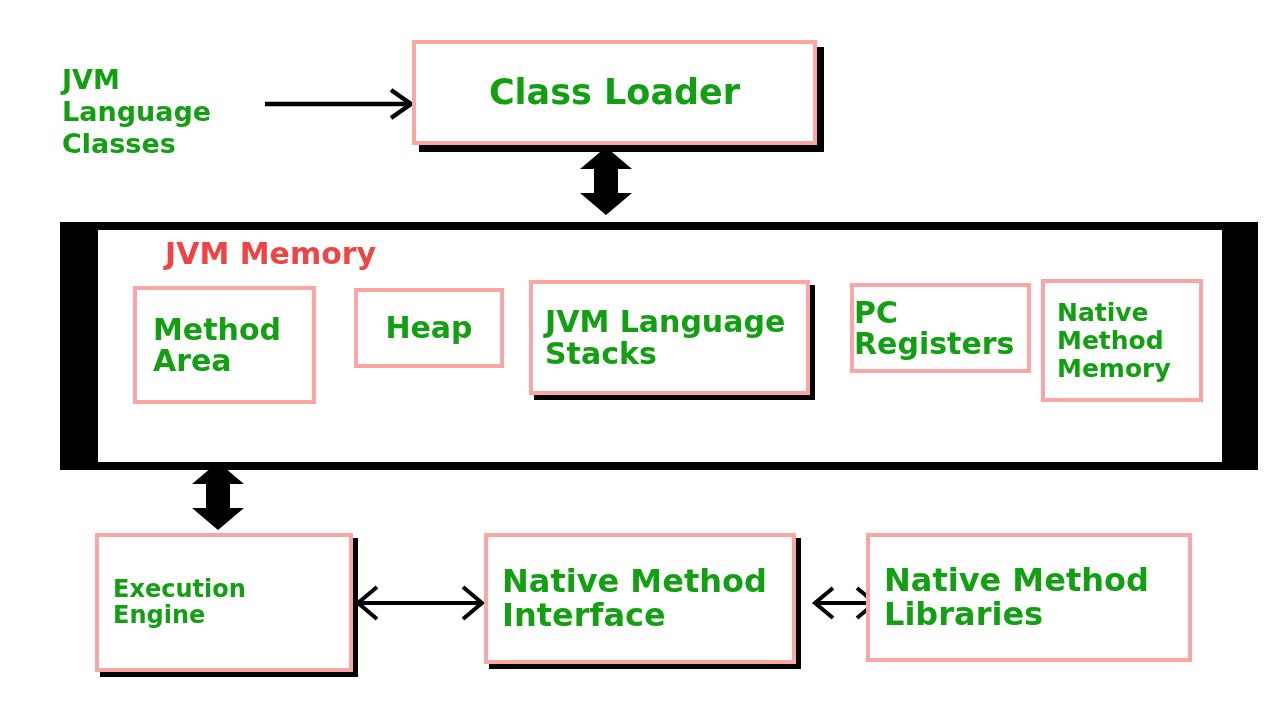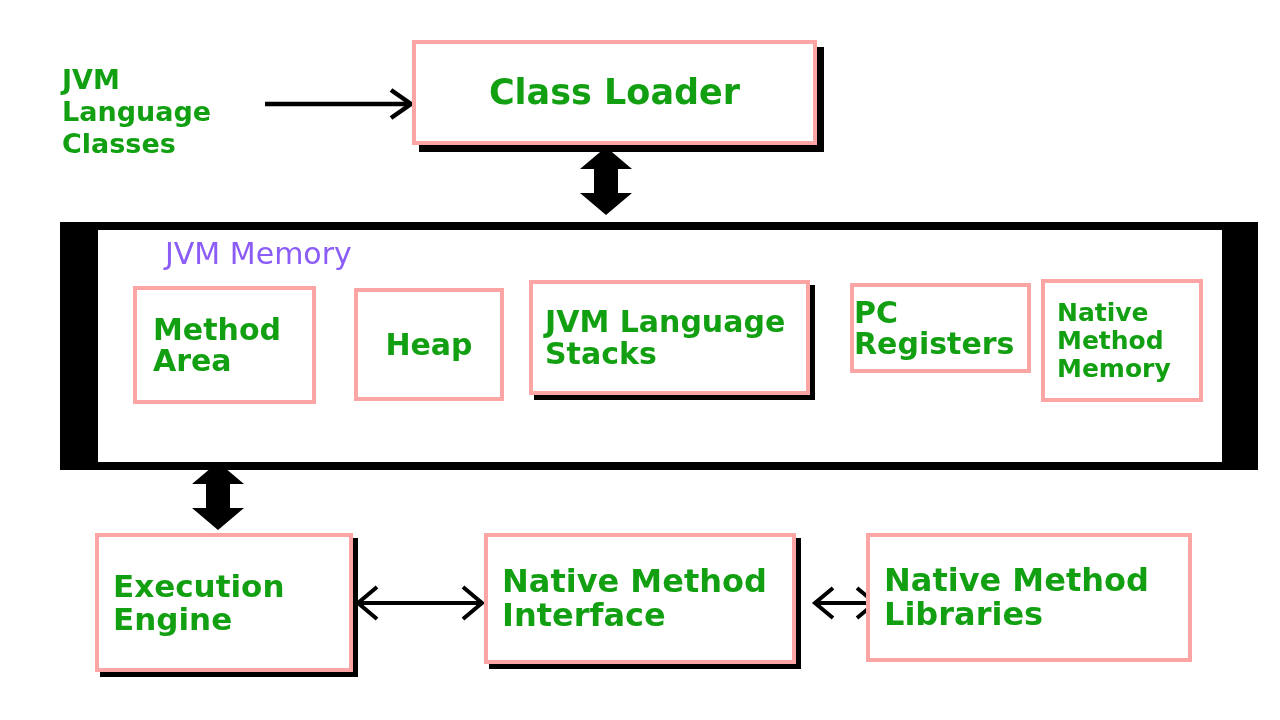--- a/index.html
+++ b/index.html
@@ -59,22 +59,22 @@
     background: #000000;
     border-top: 0;
     border-bottom: 0;
   }
   #jvm-memory-inner {
     position: absolute;
     background: #ffffff;
   }
   #jvm-memory-title {
     position: absolute;
-    color: #8b5cf6;
-    font-weight: 400;
+    color: #ef4444;
+    font-weight: 700;
     white-space: nowrap;
   }
 
   
   .arrow-svg {
     position: absolute;
     overflow: visible;
   }
   .arrow-svg line, .arrow-svg polyline {
     stroke: #000000;
@@ -116,21 +116,21 @@
 
   <div id="jvm-memory-inner" style="left:98px; top:230px; width:1124px; height:232px;">
   </div>
   <div id="jvm-memory-title" style="left:165px; top:236px; font-size:30px;">JVM Memory</div>
 
   <div class="box" style="left:133px; top:286px; width:183px; height:118px; padding-left:16px; font-size:30px;">
     <span class="box-label">Method
 Area</span>
   </div>
 
-  <div class="box" style="left:354px; top:288px; width:150px; height:113px; justify-content:center; font-size:30px;">
+  <div class="box" style="left:354px; top:288px; width:150px; height:80px; justify-content:center; font-size:30px;">
     <span class="box-label" style="text-align:center;">Heap</span>
   </div>
 
   <div class="box shadow-br-sm" style="left:529px; top:280px; width:281px; height:115px; padding-left:12px; font-size:30px;">
     <span class="box-label">JVM Language
 Stacks</span>
   </div>
 
   <div class="box" style="left:850px; top:283px; width:181px; height:90px; font-size:30px;">
     <span class="box-label">PC
@@ -142,21 +142,21 @@
 Method
 Memory</span>
   </div>
 
   <div class="block-arrow" style="left:190px; top:462px; width:56px; height:68px;">
     <svg width="56" height="68" viewBox="0 0 56 68">
       <polygon points="28,0 54,22 40,22 40,46 54,46 28,68 2,46 16,46 16,22 2,22"></polygon>
     </svg>
   </div>
 
-  <div class="box shadow-br-sm" style="left:95px; top:533px; width:258px; height:139px; padding-left:14px; font-size:31px;">
+  <div class="box shadow-br-sm" style="left:95px; top:533px; width:258px; height:139px; padding-left:14px; font-size:24px;">
     <span class="box-label">Execution
 Engine</span>
   </div>
 
   <svg class="arrow-svg" style="left:355px; top:583px; width:130px; height:40px;" viewBox="0 0 130 40">
     <line x1="6" y1="20" x2="124" y2="20" stroke-width="4"></line>
     <polyline points="22,4 3,20 22,36" stroke-width="4"></polyline>
     <polyline points="108,4 127,20 108,36" stroke-width="4"></polyline>
   </svg>
 

